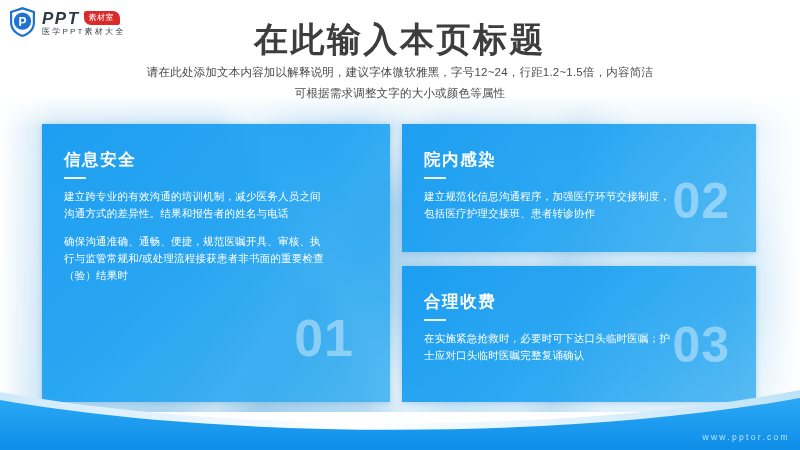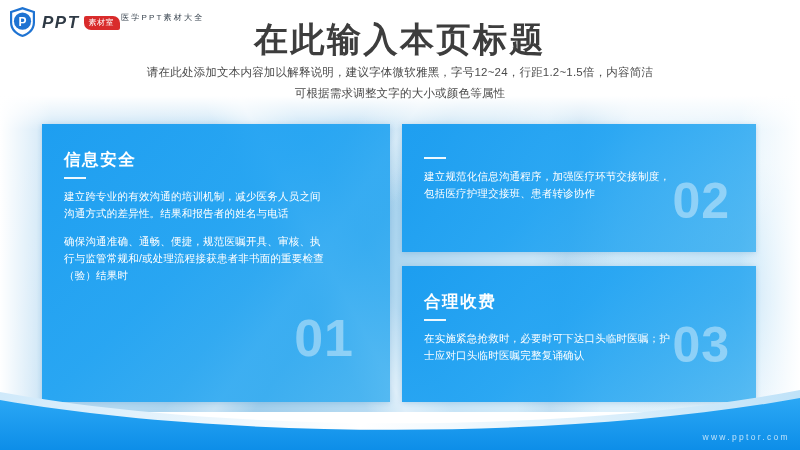--- a/index.html
+++ b/index.html
@@ -49,21 +49,21 @@
     position:absolute; right:0; top:96px; width:60px; height:316px;
     background:linear-gradient(270deg,#ffffff 0%,rgba(255,255,255,.45) 60%,rgba(255,255,255,0) 100%);
   }
 
   
   .footer-wave { position:absolute; left:0; bottom:0; width:800px; height:62px; }
 
   
   .logo { position:absolute; left:8px; top:6px; display:flex; align-items:center; gap:5px; }
   .logo-shield { width:29px; height:32px; flex:none; }
-  .logo-text { display:flex; gap:1px; padding-top:1px; }
+  .logo-text { display:flex; flex-direction:column; gap:1px; padding-top:1px; }
   .logo-row1 { display:flex; align-items:center; gap:4px; }
   .logo-ppt {
     font-size:17px; font-weight:bold; font-style:italic;
     letter-spacing:1.5px; color:#2f3a45; line-height:1;
   }
   .logo-badge {
     background:#d92b2b; color:#ffffff;
     font-size:8px; line-height:1;
     padding:3px 6px 3px 5px;
     border-radius:2px 7px 2px 7px;
@@ -177,20 +177,21 @@
       <div class="card-body">
         <p class="card-para">建立跨专业的有效沟通的培训机制，减少医务人员之间沟通方式的差异性。结果和报告者的姓名与电话</p>
         <p class="card-para">确保沟通准确、通畅、便捷，规范医嘱开具、审核、执行与监管常规和/或处理流程接获患者非书面的重要检查（验）结果时</p>
       </div>
     </div>
   </div>
 
   <div class="card card-02">
     <div class="card-num">02</div>
     <div class="card-inner">
+      <div class="card-title">院内感染</div>
       <div class="card-rule"></div>
       <div class="card-body">
         <p class="card-para">建立规范化信息沟通程序，加强医疗环节交接制度，包括医疗护理交接班、患者转诊协作</p>
       </div>
     </div>
   </div>
 
   <div class="card card-03">
     <div class="card-num">03</div>
     <div class="card-inner">

